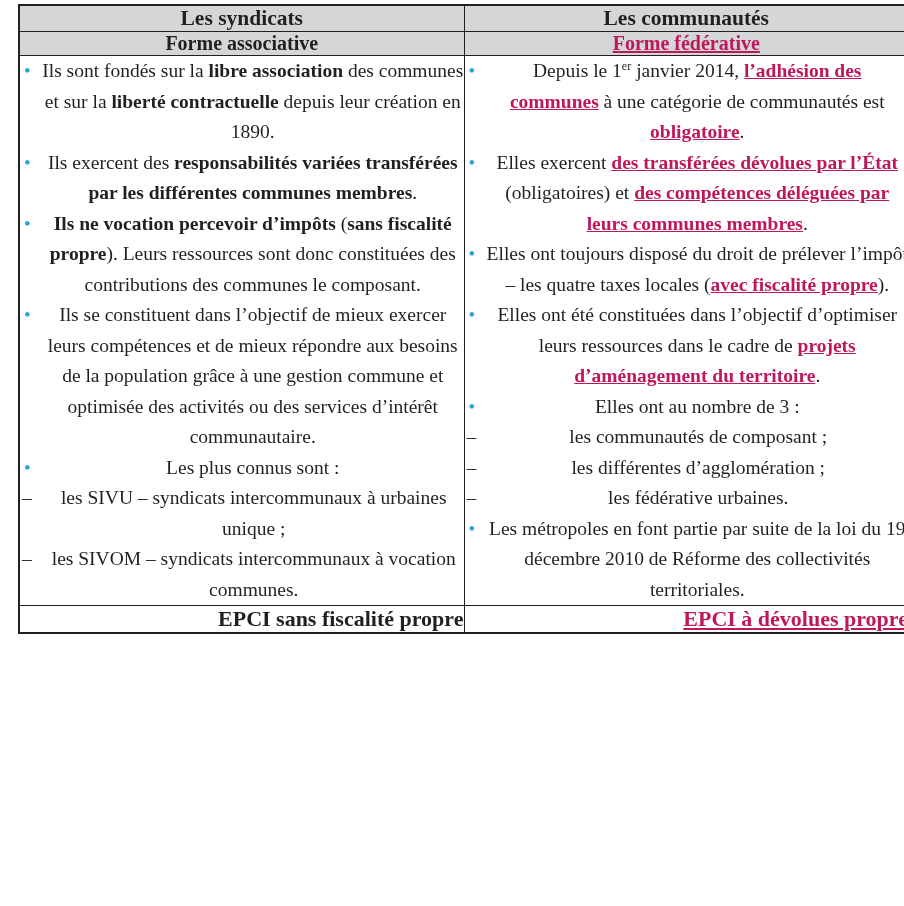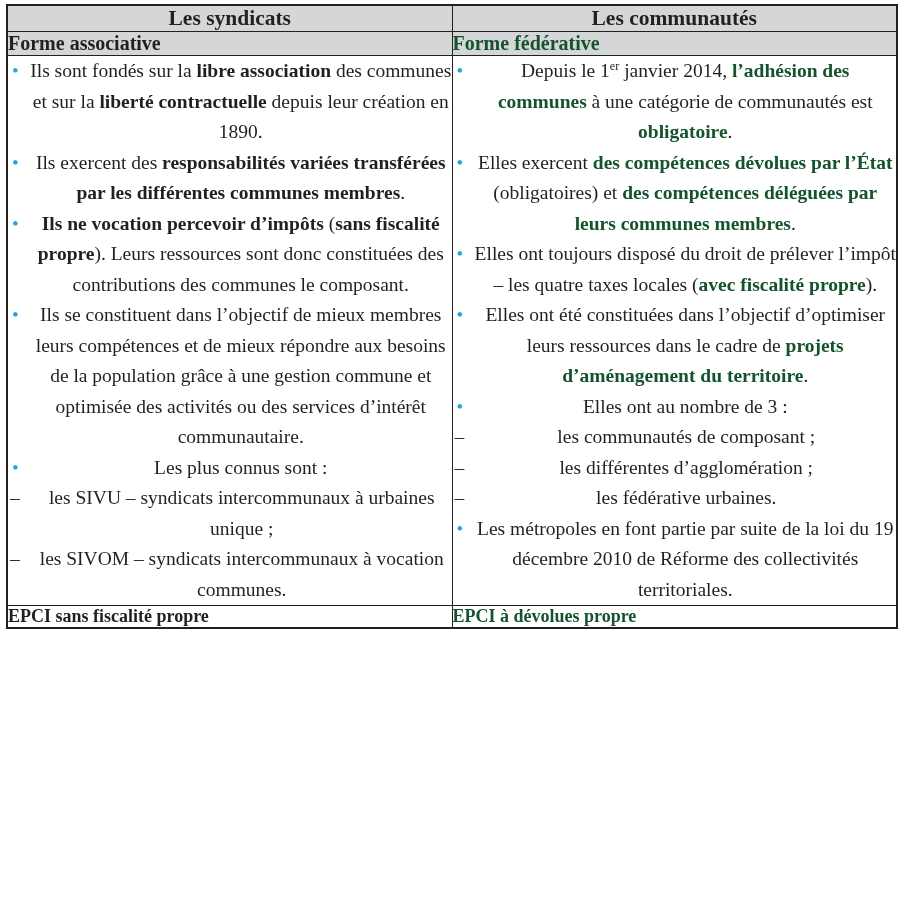--- a/index.html
+++ b/index.html
@@ -10,21 +10,21 @@
   body {
     width: 904px;
     height: 906px;
     font-family: "Liberation Serif", serif;
     color: #231f20;
   }
   .table-wrap {
     width: 904px;
     height: 906px;
     box-sizing: border-box;
-    padding: 4px 6px 4px 6px;
+    padding: 4px 6px 4px 18px;
   }
   table.compare {
     width: 892px;
     border-collapse: collapse;
     table-layout: fixed;
     border: 2px solid #231f20;
   }
   table.compare td {
     border: 1.5px solid #231f20;
     vertical-align: top;
@@ -33,34 +33,35 @@
   .hdr-top td {
     background: #d5d6d8;
     text-align: center;
     font-weight: bold;
     font-size: 21.5px;
     padding: 7px 4px 8px 4px;
     vertical-align: middle;
   }
   .hdr-sub td {
     background: #d5d6d8;
+    text-align: center;
     font-weight: bold;
     font-size: 20px;
     padding: 6px 4px 7px 4px;
     vertical-align: middle;
   }
   .footer-row td {
-    text-align: left;
+    text-align: right;
     font-weight: bold;
-    font-size: 18px;
+    font-size: 22px;
     padding: 8px 4px 9px 4px;
     vertical-align: middle;
     background: #ffffff;
   }
-  .blue { color: #14532d; }
+  .blue { color: #be185d; text-decoration: underline; }
   .body-cell {
     padding: 9px 10px 10px 8px;
   }
   ul.items {
     list-style: none;
     margin: 0;
     padding: 0;
   }
   ul.items > li {
     position: relative;
@@ -121,30 +122,30 @@
         <td>
           <span class="blue">Forme fédérative</span>
         </td>
       </tr>
       <tr>
         <td class="body-cell">
           <ul class="items" id="left-list">
               <li class="bullet">Ils sont fondés sur la <b>libre association</b> des communes et sur la <b>liberté contractuelle</b> depuis leur création en 1890.</li>
               <li class="bullet">Ils exercent des <b>responsabilités variées transférées par les différentes communes membres</b>.</li>
               <li class="bullet"><b>Ils ne vocation percevoir d’impôts</b> (<b>sans fiscalité propre</b>). Leurs ressources sont donc constituées des contributions des communes le composant.</li>
-              <li class="bullet">Ils se constituent dans l’objectif de mieux membres leurs compétences et de mieux répondre aux besoins de la population grâce à une gestion commune et optimisée des activités ou des services d’intérêt communautaire.</li>
+              <li class="bullet">Ils se constituent dans l’objectif de mieux exercer leurs compétences et de mieux répondre aux besoins de la population grâce à une gestion commune et optimisée des activités ou des services d’intérêt communautaire.</li>
               <li class="bullet">Les plus connus sont :</li>
               <li class="dash">les SIVU – syndicats intercommunaux à urbaines unique ;</li>
               <li class="dash">les SIVOM – syndicats intercommunaux à vocation communes.</li>
             </ul>
         </td>
         <td class="body-cell">
           <ul class="items" id="right-list">
               <li class="bullet">Depuis le 1<sup>er</sup> janvier 2014, <b class="blue">l’adhésion des communes</b> à une catégorie de communautés est <b class="blue">obligatoire</b>.</li>
-              <li class="bullet">Elles exercent <b class="blue">des compétences dévolues par l’État</b> (obligatoires) et <b class="blue">des compétences déléguées par leurs communes membres</b>.</li>
+              <li class="bullet">Elles exercent <b class="blue">des transférées dévolues par l’État</b> (obligatoires) et <b class="blue">des compétences déléguées par leurs communes membres</b>.</li>
               <li class="bullet">Elles ont toujours disposé du droit de prélever l’impôt – les quatre taxes locales (<b class="blue">avec fiscalité propre</b>).</li>
               <li class="bullet">Elles ont été constituées dans l’objectif d’optimiser leurs ressources dans le cadre de <b class="blue">projets d’aménagement du territoire</b>.</li>
               <li class="bullet">Elles ont au nombre de 3 :</li>
               <li class="dash">les communautés de composant ;</li>
               <li class="dash">les différentes d’agglomération ;</li>
               <li class="dash">les fédérative urbaines.</li>
               <li class="bullet">Les métropoles en font partie par suite de la loi du 19 décembre 2010 de Réforme des collectivités territoriales.</li>
             </ul>
         </td>
       </tr>

